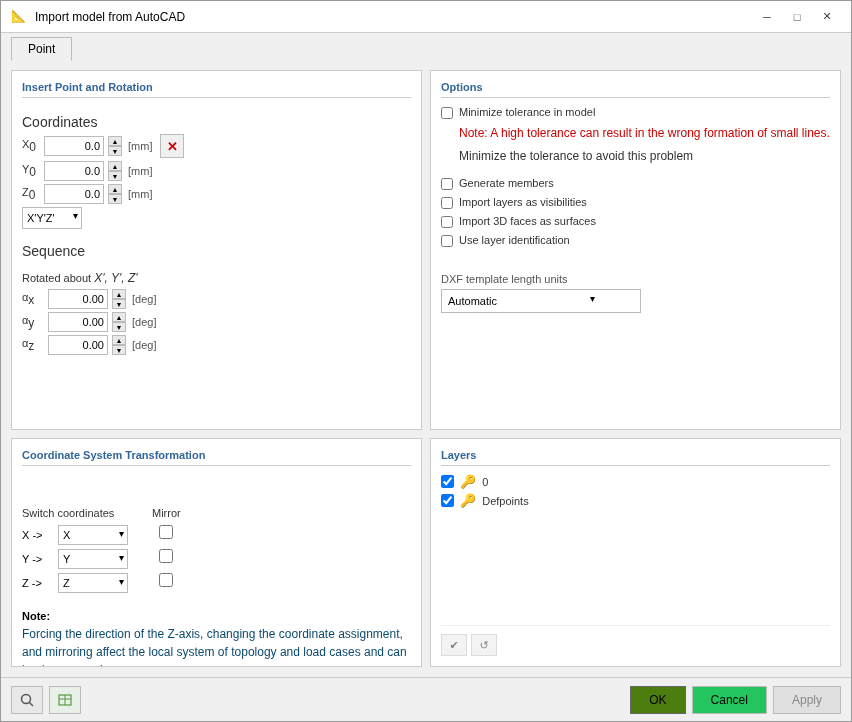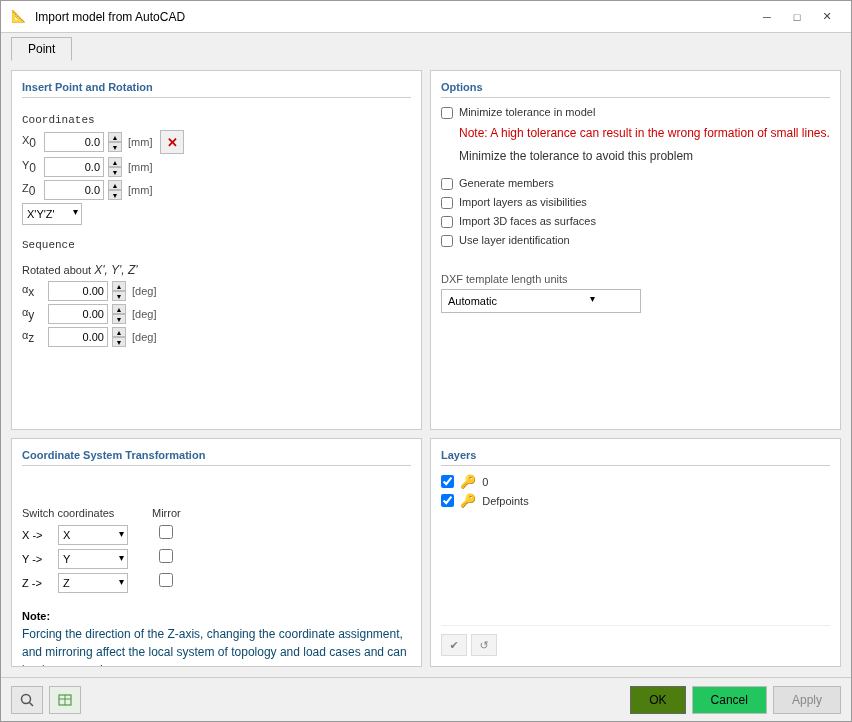--- a/index.html
+++ b/index.html
@@ -9,21 +9,21 @@
     .title-bar-icon { width: 16px; height: 16px; }
     .title-bar-text { flex: 1; font-size: 12px; color: #000; }
     .title-bar-controls { display: flex; gap: 2px; }
     .title-bar-btn { width: 28px; height: 20px; border: none; background: transparent; cursor: pointer; font-size: 11px; color: #444; display: flex; align-items: center; justify-content: center; }
     .tabs-bar { padding: 4px 10px 0; display: flex; gap: 0; }
     .tab { padding: 4px 16px; border: 1px solid #bbb; border-bottom: none; background: #e4e4e4; cursor: pointer; font-size: 12px; color: #333; }
     .tab.active { background: #f0f0f0; border-bottom: 1px solid #f0f0f0; color: #000; margin-bottom: -1px; z-index: 1; }
     .content { flex: 1; padding: 10px; display: flex; flex-direction: column; gap: 8px; overflow: hidden; }
     .panel { background: #fff; border: 1px solid #ccc; padding: 10px; flex: 1; overflow: hidden; }
     .panel-title { font-weight: bold; color: #336699; font-size: 11px; margin-bottom: 8px; border-bottom: 1px solid #ccc; padding-bottom: 4px; }
-    .section-label { font-size: 11px; color: #333; margin-bottom: 4px; margin-top: 8px; font-family: Liberation Mono, monospace; }
+    .section-label { font-size: 14px; color: #333; margin-bottom: 4px; margin-top: 8px; }
     .coord-row { display: flex; align-items: center; gap: 4px; margin-bottom: 3px; }
     .coord-label { width: 18px; font-size: 11px; color: #333; }
     .num-input { width: 60px; border: 1px solid #bbb; padding: 1px 3px; text-align: right; font-size: 11px; background: #fff; height: 20px; }
     .spin-btns { display: flex; flex-direction: column; }
     .spin-btn { width: 14px; height: 10px; border: 1px solid #bbb; background: #e8e8e8; cursor: pointer; font-size: 7px; display: flex; align-items: center; justify-content: center; line-height: 1; }
     .unit-label { font-size: 11px; color: #555; margin-left: 2px; }
     .red-x-btn { width: 24px; height: 24px; border: 1px solid #bbb; background: #f0f0f0; cursor: pointer; display: flex; align-items: center; justify-content: center; color: #cc0000; font-size: 14px; font-weight: bold; margin-left: 4px; }
     .seq-row { display: flex; align-items: center; gap: 6px; margin-bottom: 4px; }
     .select-box { border: 1px solid #bbb; background: #fff; padding: 2px 4px; font-size: 11px; height: 22px; min-width: 60px; appearance: none; -webkit-appearance: none; padding-right: 18px; position: relative; cursor: pointer; }
     .select-wrapper { position: relative; display: inline-block; }

